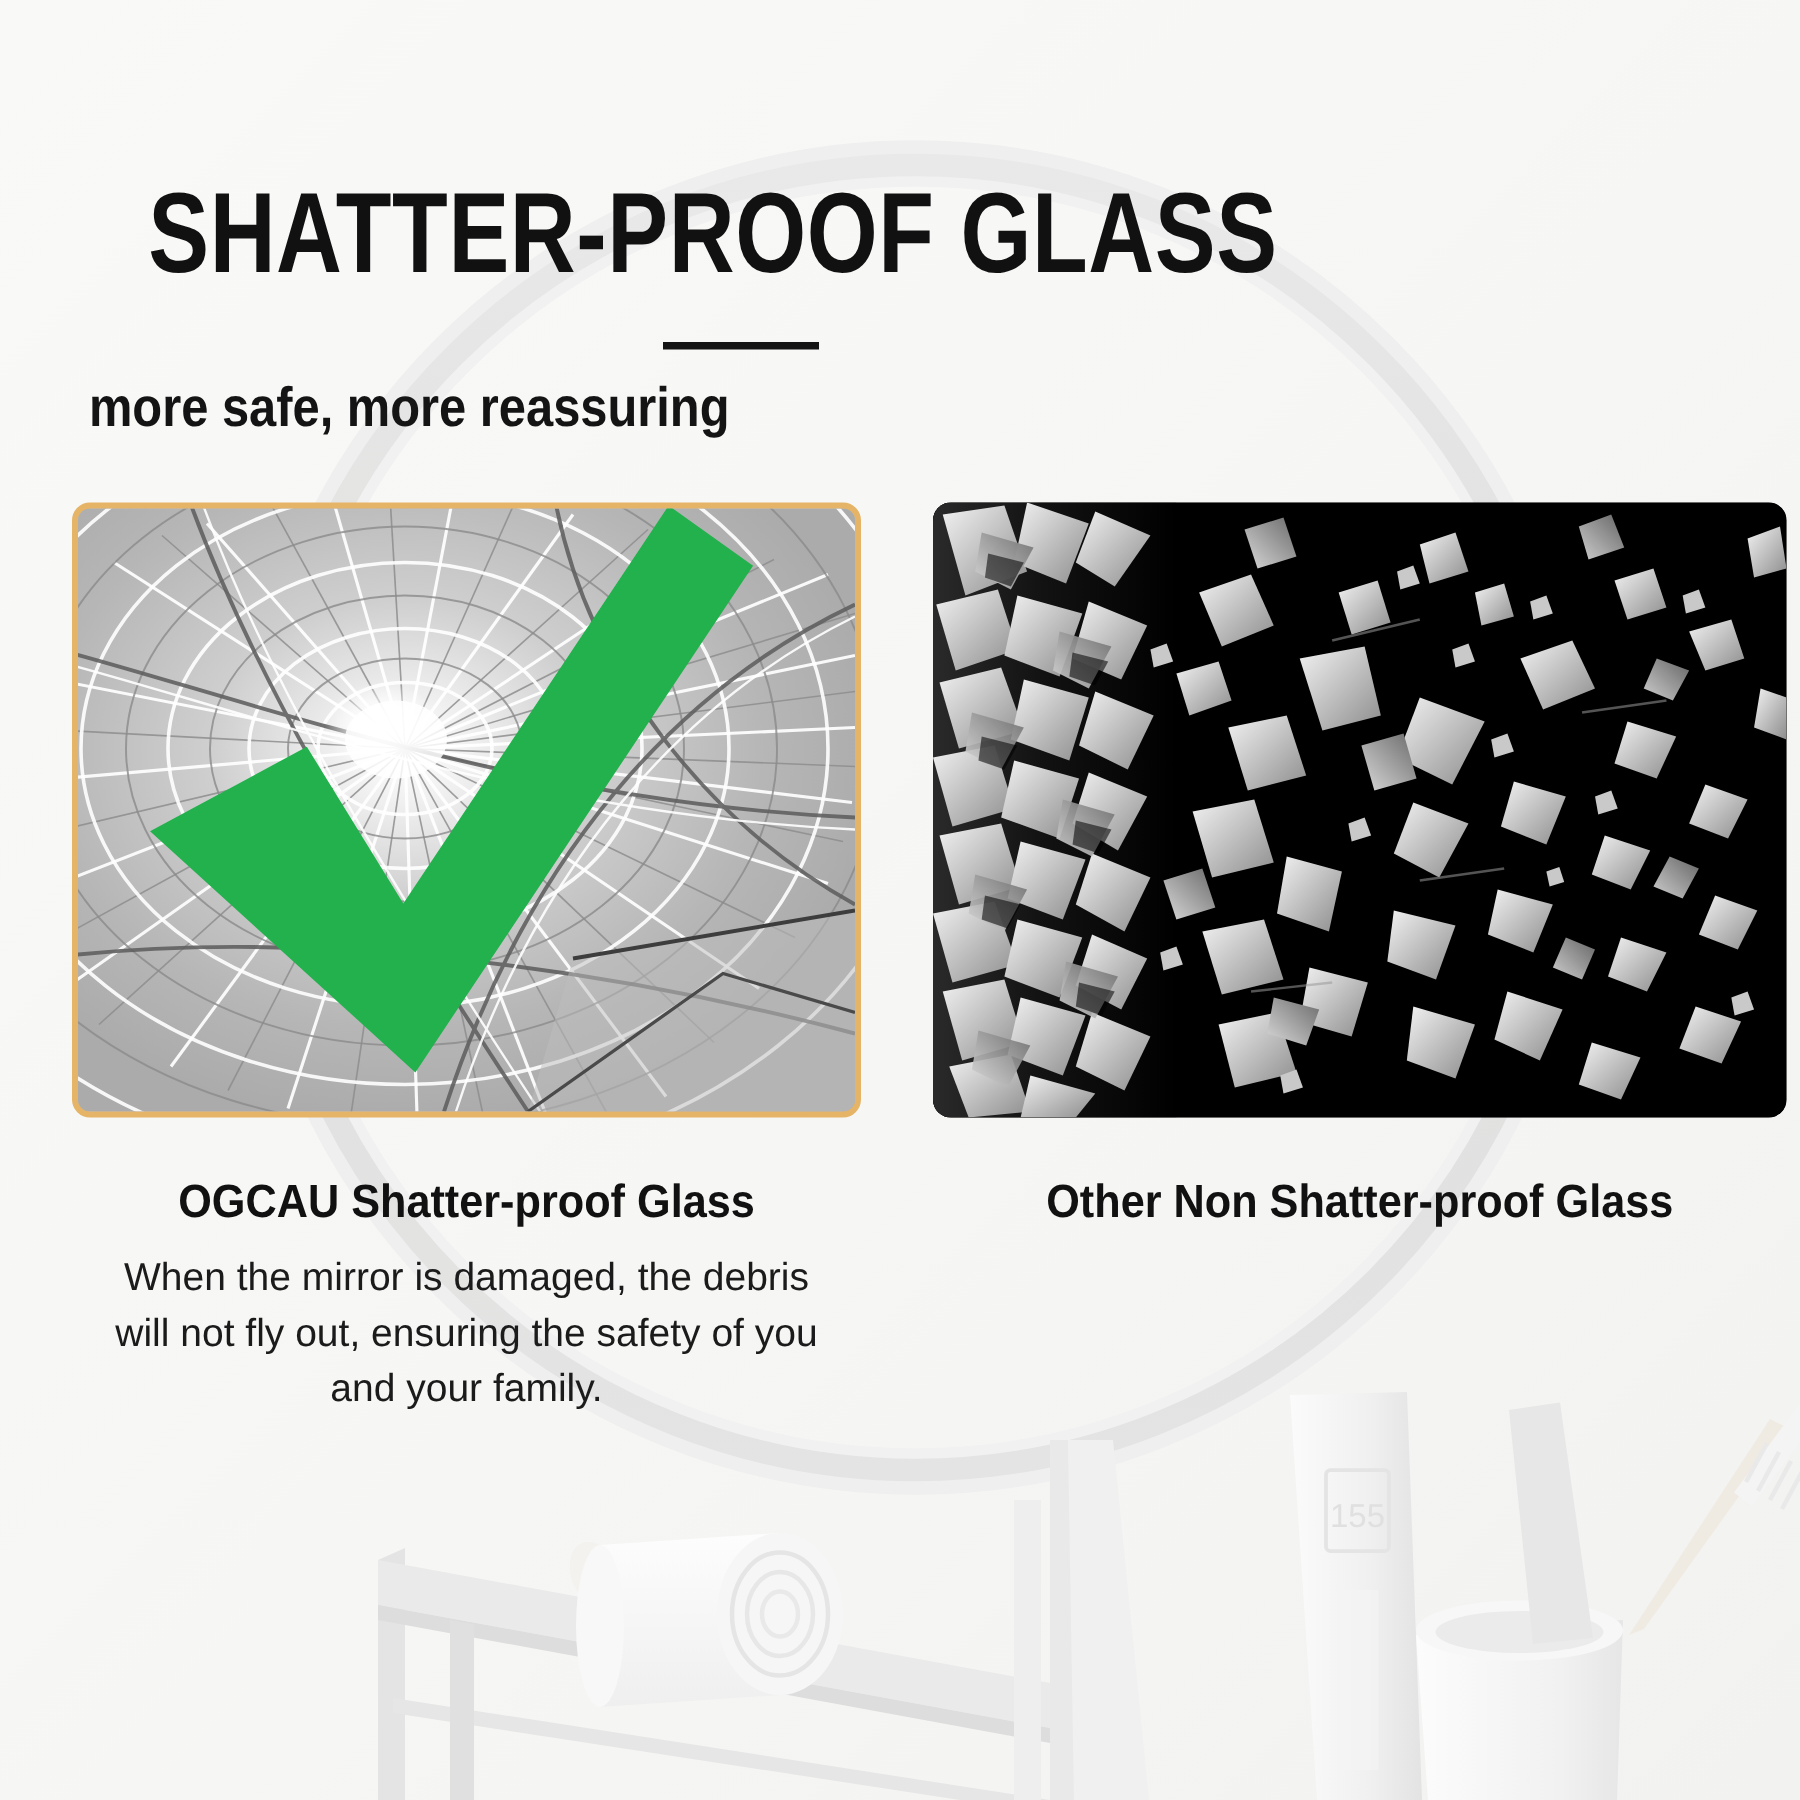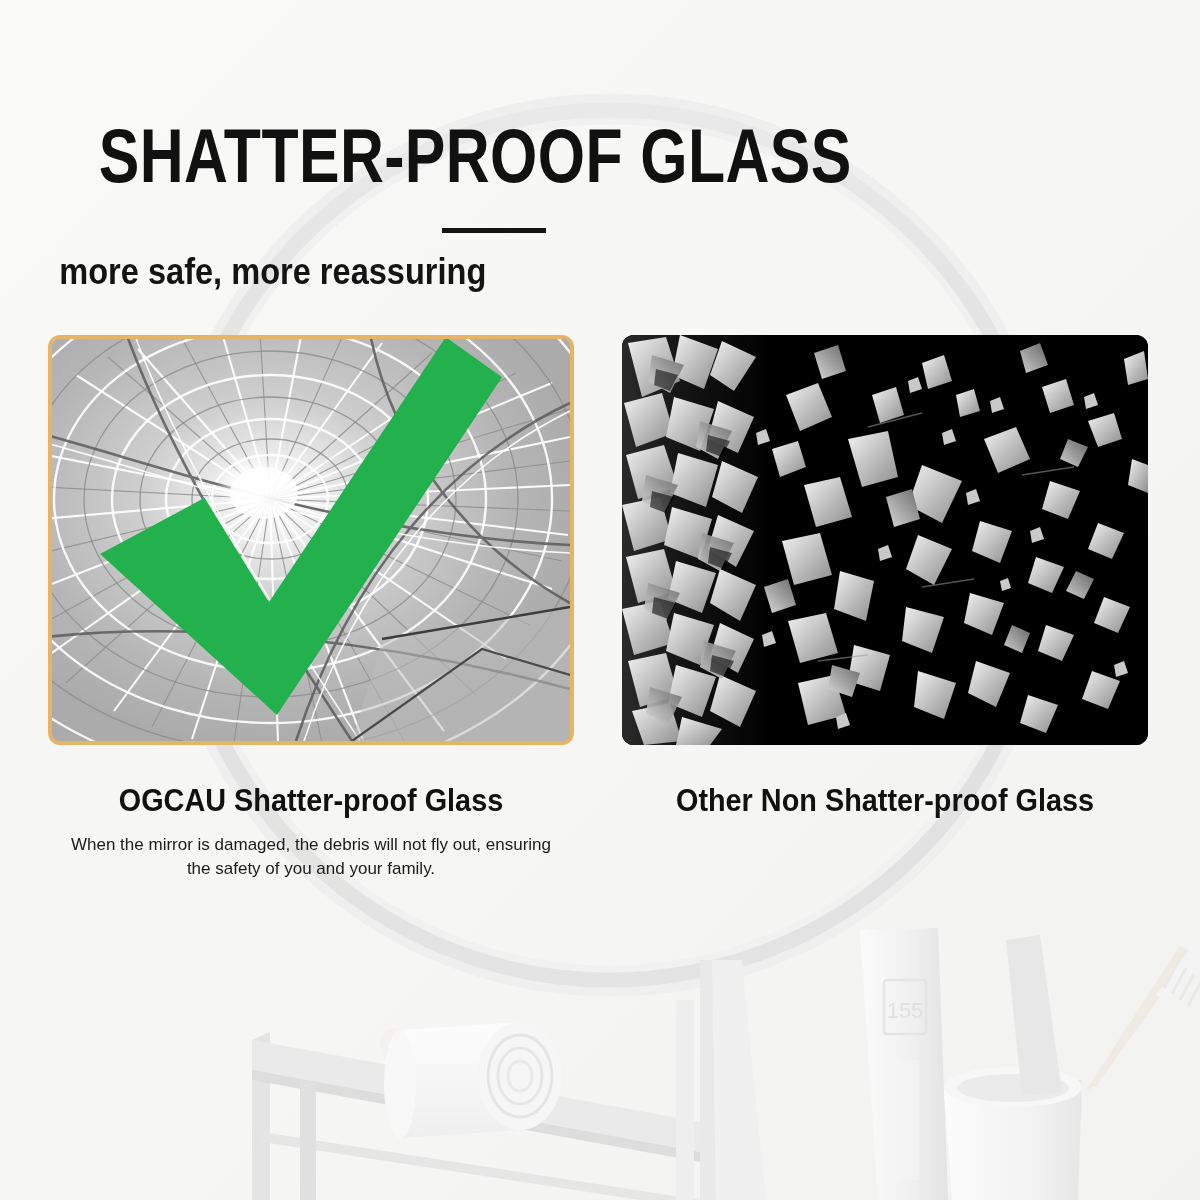--- a/index.html
+++ b/index.html
@@ -47,21 +47,21 @@
     transform-origin:center top;
     margin-top:20px;
     white-space:nowrap;
   }
 
   
   .panels { position:absolute; left:0; top:335px; width:1200px; z-index:5; }
 
   .panel-wrap { position:absolute; top:0; }
   .panel-wrap.left  { left:48px;  width:526px; }
-  .panel-wrap.right { left:622px; width:526px; }
+  .panel-wrap.right { left:622px; width:569px; }
 
   .photo {
     position:relative;
     width:100%; height:410px;
     border-radius:12px;
     overflow:hidden;
   }
   .photo.good { border:4px solid #e5b467; background:#b9b9b9; }
   .photo.bad  { border:none; background:#000000; }
   .photo svg { display:block; width:100%; height:100%; }
@@ -79,21 +79,21 @@
     font-size:31px;
     color:#111111;
     text-align:center;
     margin-top:38px;
     transform:scaleX(0.93);
     white-space:nowrap;
   }
   .cap-body {
     font-family:"Liberation Sans", sans-serif;
     font-weight:400;
-    font-size:17px;
+    font-size:26px;
     line-height:1.42;
     color:#1b1b1b;
     text-align:center;
     margin-top:14px;
     padding:0 14px;
   }
 </style>
 </head>
 <body>
 

